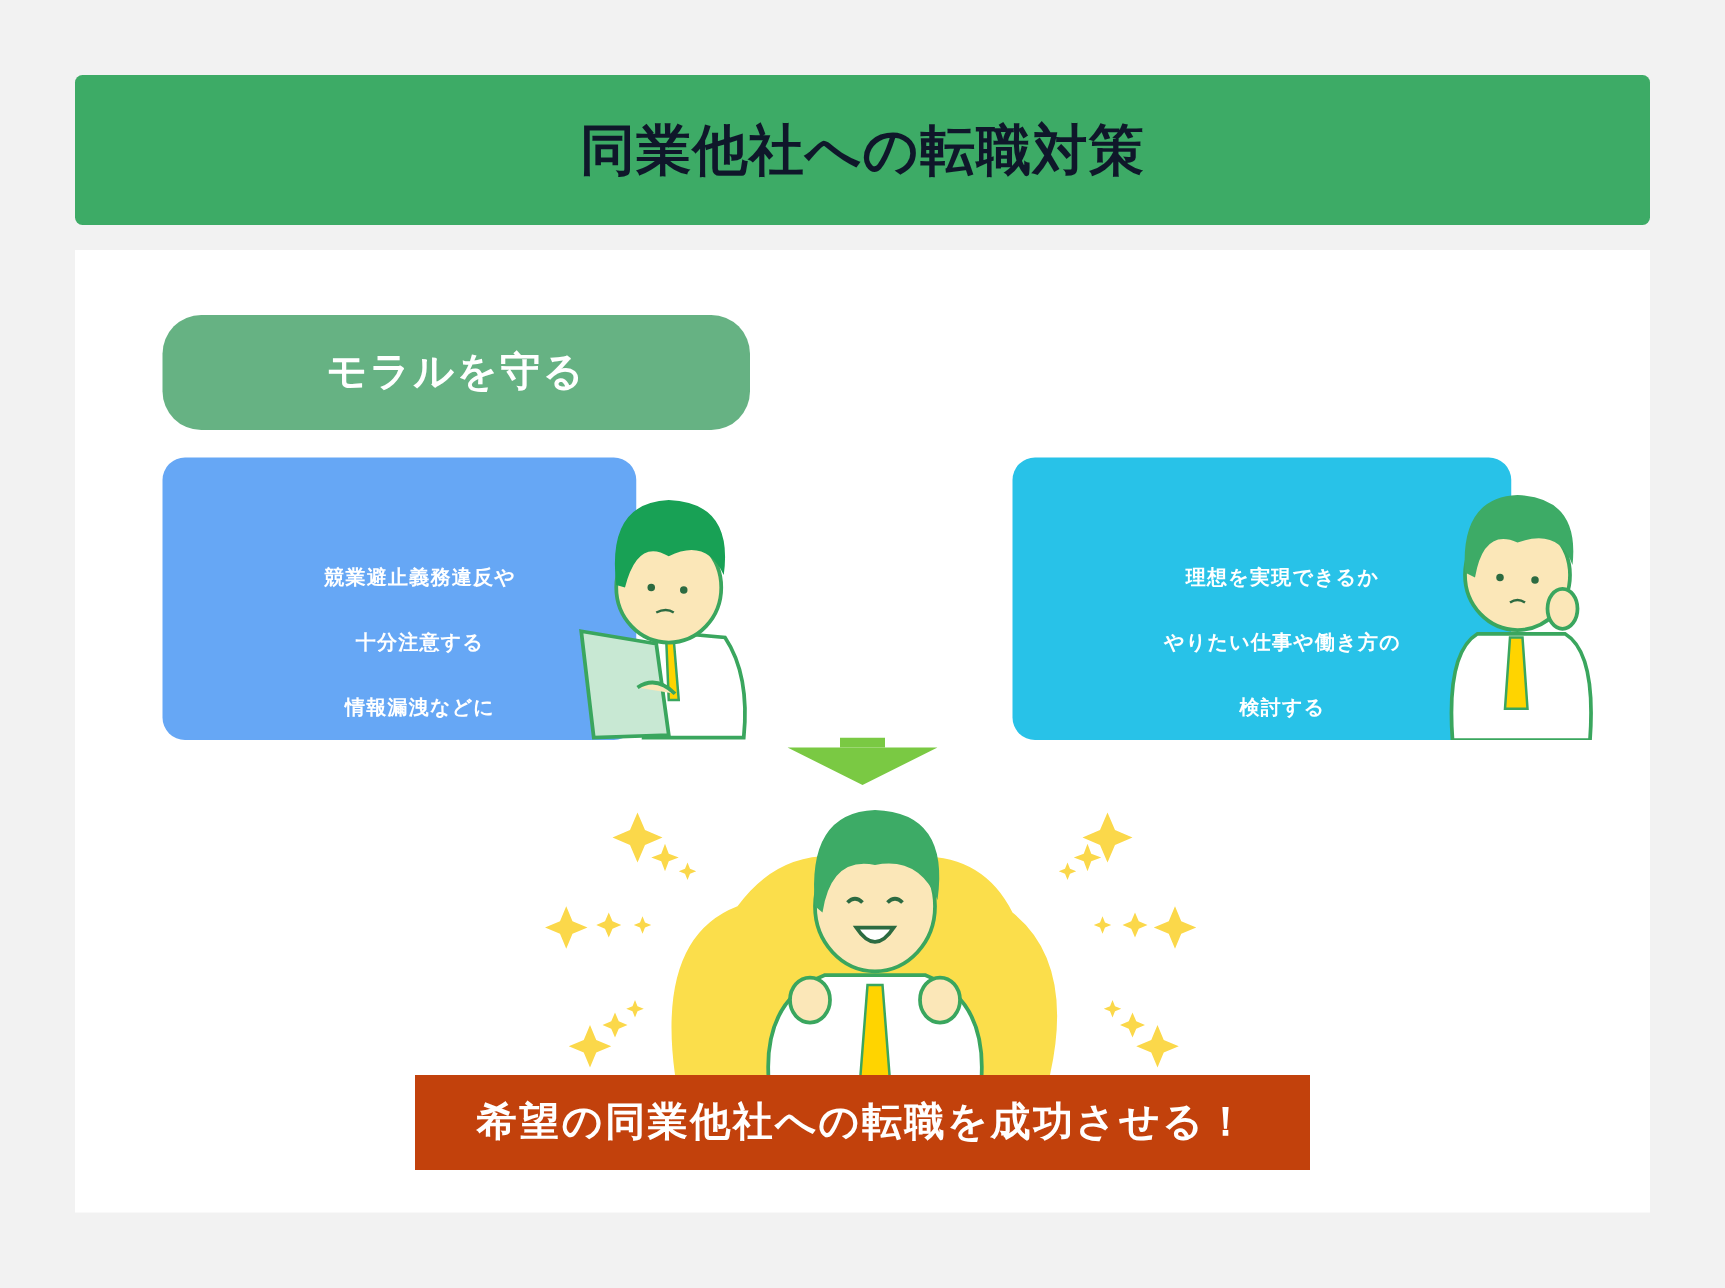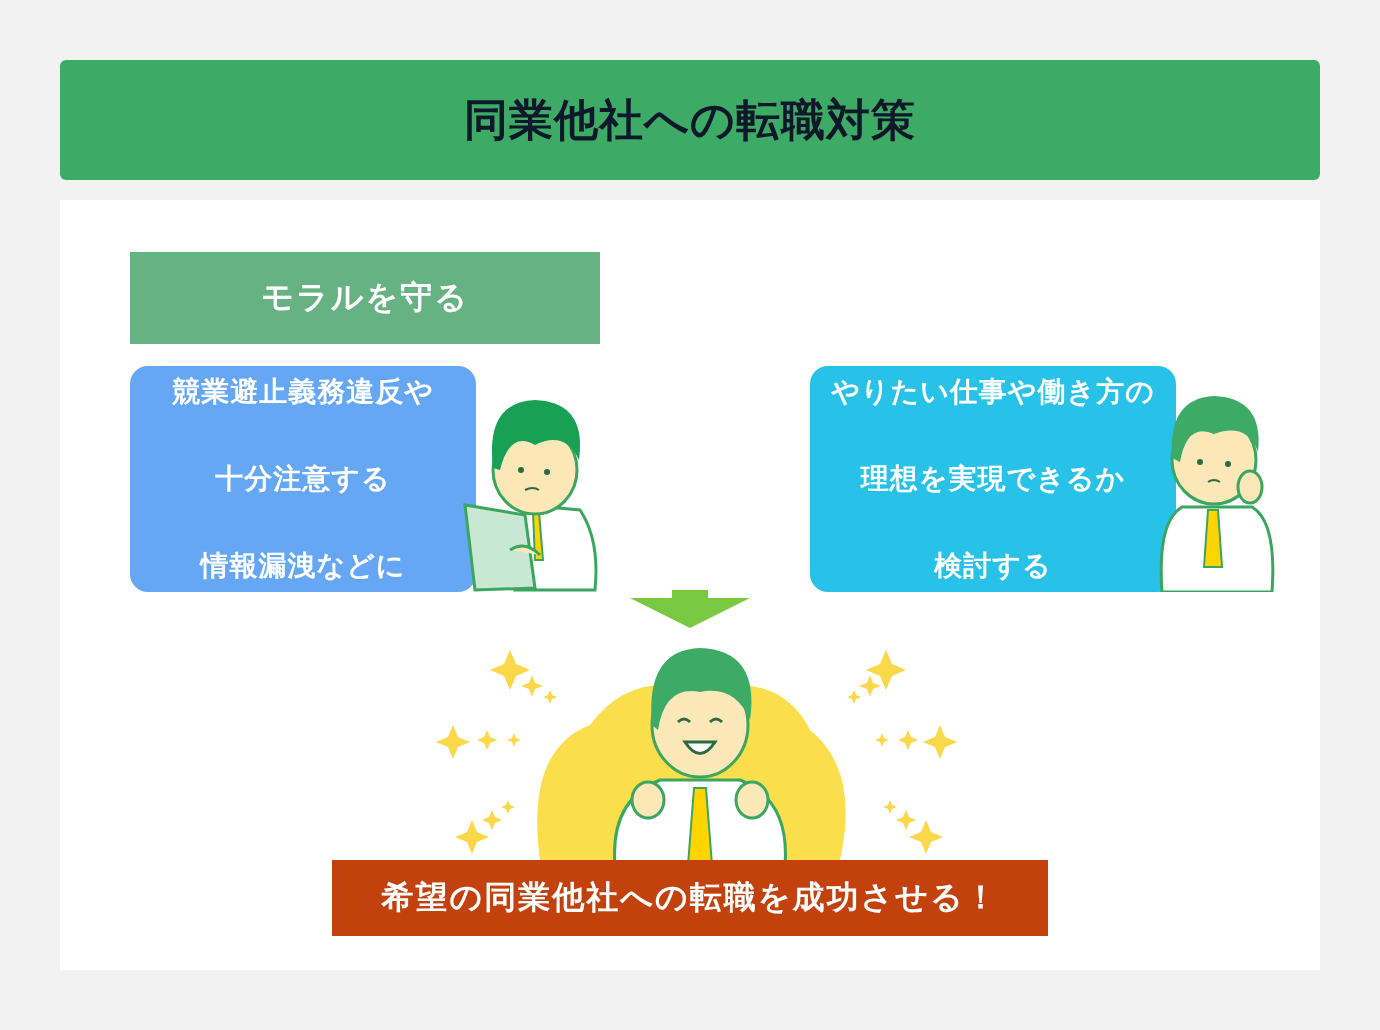--- a/index.html
+++ b/index.html
@@ -4,55 +4,55 @@
 <style>
   html, body { margin:0; padding:0; }
   body { width:1380px; height:1030px; background:#f2f2f2; position:relative; overflow:hidden;
          font-family: "DejaVu Sans", "Liberation Sans", sans-serif; }
   .title-bar { position:absolute; left:60px; top:60px; width:1260px; height:120px; background:#3dab66;
                border-radius:6px; display:flex; align-items:center; justify-content:center;
                color:#0f172a; font-size:44px; font-weight:bold; letter-spacing:1px; }
   .panel { position:absolute; left:60px; top:200px; width:1260px; height:770px; background:#fff; }
   .head { position:absolute; top:52px; height:92px; width:470px; background:#66b283; color:#fff;
           display:flex; align-items:center; justify-content:center; font-size:32px; font-weight:bold; letter-spacing:2px; }
-  .box { position:absolute; top:166px; border-radius:18px; color:#fff; font-size:28px; font-weight:bold;
-         display:flex; flex-direction:column; align-items:center; justify-content:space-between; line-height:52px; letter-spacing:1px; }
+  .box { position:absolute; top:166px; border-radius:18px; color:#fff; font-size:16px; font-weight:bold;
+         display:flex; flex-direction:column; align-items:center; justify-content:flex-end; line-height:52px; letter-spacing:1px;padding-left:33px; }
   .figure { position:absolute; }
   .arrow { position:absolute; left:570px; top:390px; width:120px; height:40px; }
   .result { position:absolute; left:272px; top:660px; width:716px; height:76px; background:#c2410c; color:#fff;
             display:flex; align-items:center; justify-content:center; font-size:32px; font-weight:bold; letter-spacing:2px; }
 </style>
 </head>
 <body>
 
 <div class="title-bar">同業他社への転職対策</div>
 
 <div class="panel">
 
-  <div class="head" style="left:70px;">モラルを守る</div>
+  <div class="head" style="left:70px;border-radius:31px;">モラルを守る</div>
   <div class="box" style="left:70px; width:346px; height:226px; background:#66a7f5;">
     <div>競業避止義務違反や</div>
     <div>十分注意する</div>
     <div>情報漏洩などに</div>
   </div>
   <svg class="figure" style="left:395px; top:190px;" width="150" height="205" viewBox="0 0 150 205">
     <path d="M70 115 L125 120 Q145 150 140 200 L60 200 Z" fill="#fff" stroke="#3aa65e" stroke-width="3"></path>
     <polygon points="78,122 84,122 88,170 80,170" fill="#ffd400" stroke="#3aa65e" stroke-width="2"></polygon>
     <ellipse cx="80" cy="80" rx="42" ry="44" fill="#fbe7b8" stroke="#3aa65e" stroke-width="3"></ellipse>
     <path d="M38 78 Q30 12 80 10 Q132 12 124 70 Q110 40 80 55 Q55 40 45 80 Z" fill="#18a155"></path>
     <circle cx="66" cy="80" r="3" fill="#2c6b41"></circle>
       <circle cx="92" cy="82" r="3" fill="#2c6b41"></circle>
     <path d="M70 100 Q78 96 84 100" stroke="#2c6b41" stroke-width="2" fill="none"></path>
     <path d="M10 115 L70 125 L80 198 L20 200 Z" fill="#c8e8d3" stroke="#3aa65e" stroke-width="3"></path>
     <path d="M55 160 Q70 150 85 165" stroke="#3aa65e" stroke-width="3" fill="#fbe7b8"></path>
   </svg>
 
   <div class="box" style="left:750px; width:366px; height:226px; background:#28c2e8;">
+    <div>理想を実現できるか</div>
     <div>やりたい仕事や働き方の</div>
-    <div>理想を実現できるか</div>
     <div>検討する</div>
   </div>
   <svg class="figure" style="left:1092px; top:192px;" width="130" height="200" viewBox="0 0 130 200">
     <path d="M10 200 Q5 130 30 115 L100 115 Q125 130 120 200 Z" fill="#fff" stroke="#3aa65e" stroke-width="3"></path>
     <polygon points="56,118 66,118 70,175 52,175" fill="#ffd400" stroke="#3aa65e" stroke-width="2"></polygon>
     <ellipse cx="62" cy="68" rx="42" ry="44" fill="#fbe7b8" stroke="#3aa65e" stroke-width="3"></ellipse>
     <path d="M20 66 Q16 6 62 4 Q112 6 106 60 Q95 30 62 42 Q35 30 28 70 Z" fill="#3dab66"></path>
     <circle cx="48" cy="70" r="3" fill="#2c6b41"></circle>
       <circle cx="76" cy="72" r="3" fill="#2c6b41"></circle>
     <path d="M56 90 Q62 86 68 90" stroke="#2c6b41" stroke-width="2" fill="none"></path>

